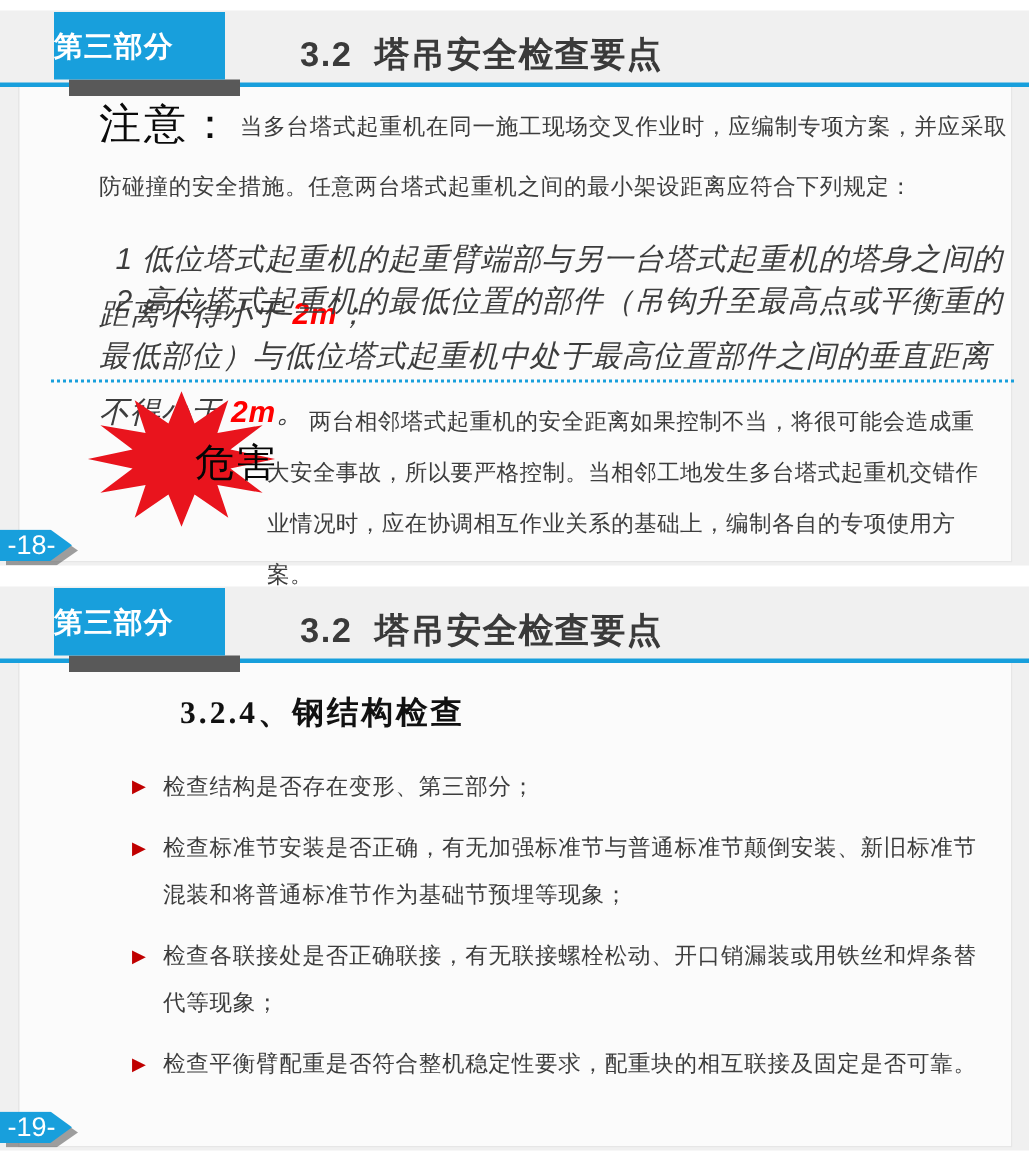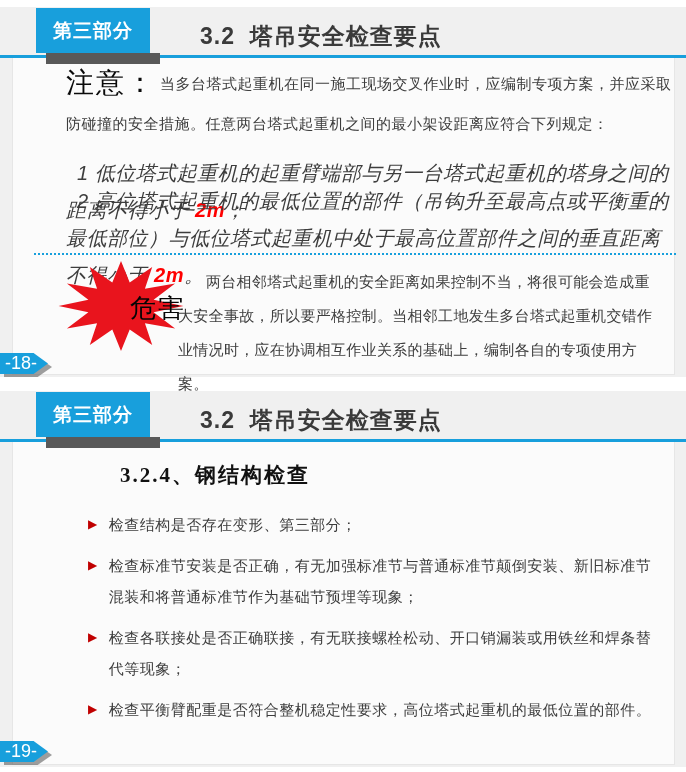--- a/index.html
+++ b/index.html
@@ -29,21 +29,21 @@
     background: var(--accent-blue, #189fdc); z-index: 2;
   }
   .header-shadow {
     position: absolute; left: 46px; top: 46px; width: 114px; height: 11px;
     background: var(--shadow-gray, #595959); z-index: 3;
   }
   .part-tab {
     position: absolute; left: 36px; top: 1px; width: 114px; height: 45px;
     background: var(--accent-blue, #189fdc);
     color: #ffffff; font-size: 19px; font-weight: bold; letter-spacing: 1px;
-    display: flex; align-items: center; justify-content: center;
+    display: flex; align-items: center; 
     z-index: 4;
   }
   .slide-title {
     position: absolute; left: 200px; top: 14px;
     font-size: 23px; font-weight: bold; color: #3a3a3a;
     letter-spacing: 1px; white-space: pre; z-index: 4;
   }
 
   .content { position: absolute; inset: 0; z-index: 5; }
 
@@ -183,21 +183,21 @@
       <li class="bullet-item">
         <span class="bullet-tri">▶</span>
         <span>检查标准节安装是否正确，有无加强标准节与普通标准节颠倒安装、新旧标准节混装和将普通标准节作为基础节预埋等现象；</span>
       </li>
       <li class="bullet-item">
         <span class="bullet-tri">▶</span>
         <span>检查各联接处是否正确联接，有无联接螺栓松动、开口销漏装或用铁丝和焊条替代等现象；</span>
       </li>
       <li class="bullet-item">
         <span class="bullet-tri">▶</span>
-        <span>检查平衡臂配重是否符合整机稳定性要求，高位塔式起重机的最低位置的部件。</span>
+        <span>检查平衡臂配重是否符合整机稳定性要求，配重块的相互联接及固定是否可靠。</span>
       </li>
     </ul>
   </div>
 
   <div class="pennant-wrap">
     <div class="pennant-shadow"></div>
     <div class="pennant">-19-</div>
   </div>
 </div>
 

